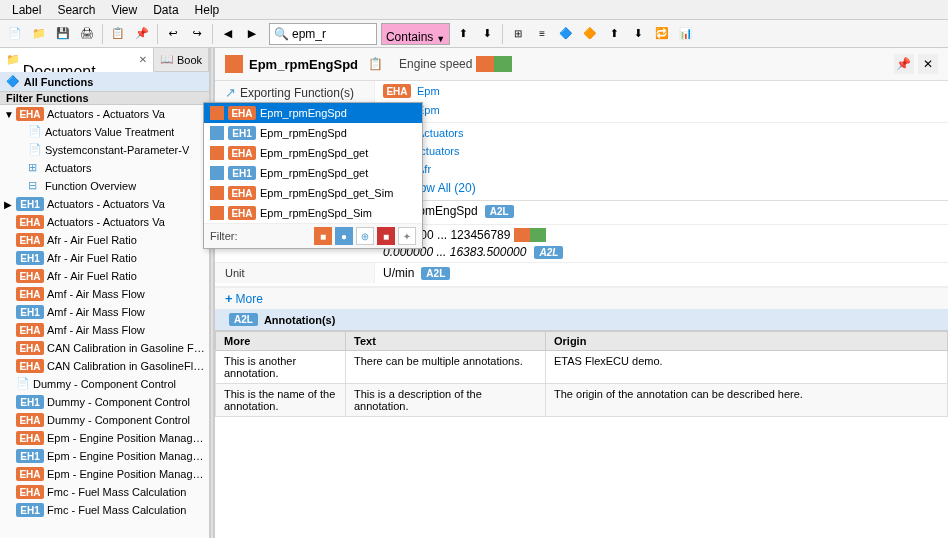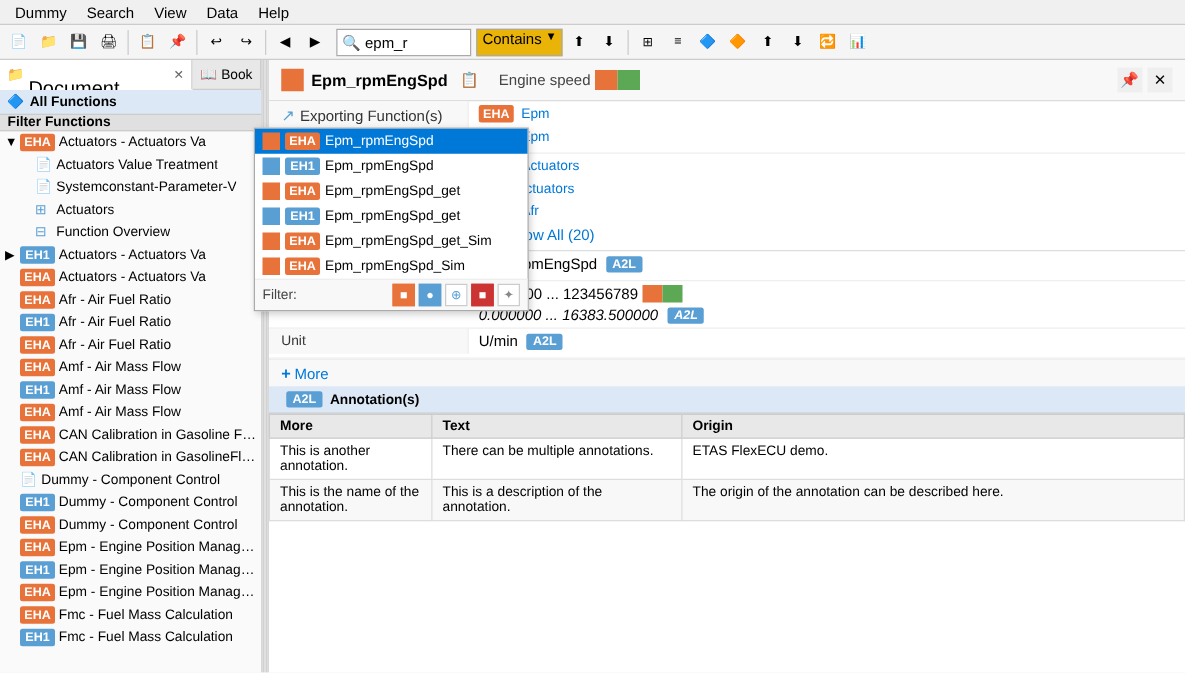--- a/index.html
+++ b/index.html
@@ -8,21 +8,21 @@
     
     .menu-bar { background: #f0f0f0; height: 20px; display: flex; align-items: center; padding: 0 4px; border-bottom: 1px solid #ccc; }
     .menu-item { padding: 2px 8px; cursor: pointer; color: #000; }
 
     
     .toolbar { background: #f5f5f5; height: 28px; display: flex; align-items: center; padding: 2px 4px; border-bottom: 1px solid #ccc; gap: 2px; }
     .toolbar-btn { width: 22px; height: 22px; display: flex; align-items: center; justify-content: center; cursor: pointer; border: 1px solid transparent; background: transparent; font-size: 11px; }
     .toolbar-sep { width: 1px; height: 20px; background: #ccc; margin: 0 2px; }
     .search-box { display: flex; align-items: center; border: 1px solid #aaa; background: white; height: 22px; padding: 0 4px; margin-left: 4px; }
     .search-box input { border: none; outline: none; font-size: 12px; width: 90px; }
-    .contains-btn { height: 22px; display: flex; align-items: flex-start; padding: 0 4px; border: 1px solid #aaa; background: #eab308; cursor: pointer; margin-left: 2px; font-size: 11px; }
+    .contains-btn { height: 22px; display: flex; align-items: flex-end; padding: 0 4px; border: 1px solid #aaa; background: #f9a8d4; cursor: pointer; margin-left: 2px; font-size: 11px; }
 
     
     .main-area { display: flex; height: calc(538px - 48px); }
 
     
     .left-panel { width: 210px; border-right: 1px solid #ccc; background: #fafafa; display: flex; flex-direction: column; position: relative; }
     .panel-tabs { display: flex; background: #e8e8e8; border-bottom: 1px solid #ccc; height: 24px; }
     .panel-tab { display: flex; align-items: center; padding: 0 6px; font-size: 11px; cursor: pointer; border-right: 1px solid #ccc; gap: 3px; }
     .panel-tab.active { background: white; border-bottom: 1px solid white; margin-bottom: -1px; }
     .tab-close { font-size: 10px; cursor: pointer; color: #666; margin-left: 4px; }
@@ -79,21 +79,21 @@
 
     .annot-table { width: 100%; border-collapse: collapse; }
     .annot-table th { background: #e8e8e8; border: 1px solid #ccc; padding: 3px 8px; font-size: 11px; text-align: left; font-weight: bold; }
     .annot-table td { border: 1px solid #ddd; padding: 4px 8px; font-size: 11px; vertical-align: top; }
     .annot-table tr:nth-child(even) td { background: #f8f8f8; }
   </style>
 </head>
 <body>
 
 <div class="menu-bar">
-  <span class="menu-item">Dummy</span>
+  <span class="menu-item">Label</span>
   <span class="menu-item">Search</span>
   <span class="menu-item">View</span>
   <span class="menu-item">Data</span>
   <span class="menu-item">Help</span>
 </div>
 
 <div class="toolbar">
   <button class="toolbar-btn">📄</button>
   <button class="toolbar-btn">📁</button>
   <button class="toolbar-btn">💾</button>

